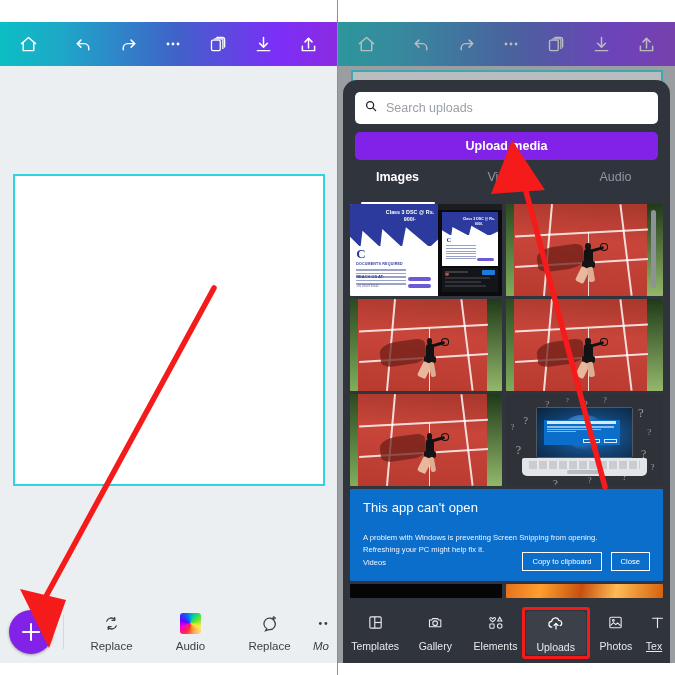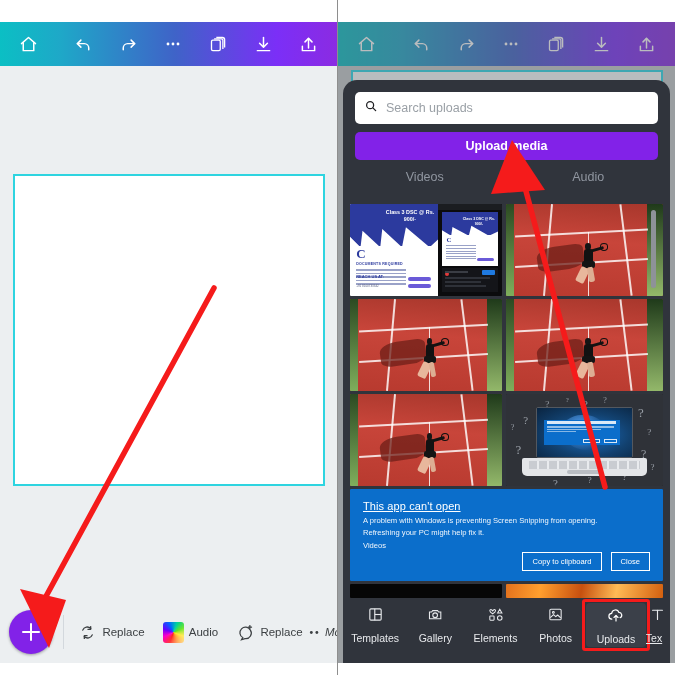--- a/index.html
+++ b/index.html
@@ -47,21 +47,21 @@
   }
   .fab {
     width: 44px; height: 44px; border-radius: 50%;
     background: #8222e8; margin-left: 9px; position: relative; flex: 0 0 auto;
     box-shadow: 0 1px 3px rgba(0,0,0,.35);
   }
   .fab::before, .fab::after { content: ""; position: absolute; background: #fff; border-radius: 1px; }
   .fab::before { left: 13px; top: 21px; width: 18px; height: 2.4px; }
   .fab::after  { left: 20.8px; top: 13px; width: 2.4px; height: 18px; }
   .vsep { width: 1px; height: 34px; background: #d3d8dd; margin: 0 8px 0 10px; }
-  .act { flex: 1; display: flex; align-items: center; justify-content: center; gap: 5px; }
+  .act { flex: 1; display: flex; flex-direction: column; align-items: center; justify-content: center; gap: 5px; }
   .act .glyph { height: 22px; display: flex; align-items: center; justify-content: center; color: #3c4043; }
   .act .lbl { font-size: 11.5px; color: #3c4043; white-space: nowrap; }
   .color-swatch {
     width: 21px; height: 21px; border-radius: 3px;
     background:
       linear-gradient(135deg, rgba(255,255,255,.0) 40%, rgba(255,255,255,.55) 100%),
       conic-gradient(from 200deg, #ff0000, #ff00c8, #6a00ff, #0066ff, #00d0a0, #48e000, #ffe000, #ff7a00, #ff0000);
   }
   .act-more { flex: 0 0 28px; overflow: hidden; font-style: italic; }
   .act-more .lbl { margin-left: -4px; }
@@ -181,36 +181,36 @@
   .lap .dlg .b2 { position: absolute; left: 5%; top: 35%; right: 24%; height: 5%; background: rgba(255,255,255,.55); }
   .lap .dlg .b3 { position: absolute; left: 5%; top: 44%; right: 58%; height: 5%; background: rgba(255,255,255,.5); }
   .lap .dlg .btn1 { position: absolute; right: 26%; bottom: 9%; width: 22%; height: 16%; border: 1px solid rgba(255,255,255,.85); }
   .lap .dlg .btn2 { position: absolute; right: 3%; bottom: 9%; width: 18%; height: 16%; border: 1px solid rgba(255,255,255,.85); }
   .base { position: absolute; left: 10%; top: 70%; width: 80%; height: 19%; background: #e3e5e8; border-radius: 2px 2px 5px 5px; }
   .base .keys { position: absolute; left: 6%; top: 14%; right: 6%; height: 44%; background: repeating-linear-gradient(90deg,#c9ccd1 0 7%, #e9ebee 7% 9%); }
   .base .pad { position: absolute; left: 36%; bottom: 10%; width: 28%; height: 24%; background: #b9bdc3; border-radius: 2px; }
 
   
   .winerr { position: absolute; inset: 0; background: #0b6ecb; padding: 11px 13px; color: #fff; }
-  .winerr .h { font-size: 11px; font-weight: normal; letter-spacing: .1px; text-decoration: underline; }
-  .winerr .p { font-size: 7.6px; line-height: 1.55; margin-top: 3px; color: #f0f6fc; max-width: 93%; }
+  .winerr .h { font-size: 13px; font-weight: normal; letter-spacing: .1px; }
+  .winerr .p { font-size: 7.6px; line-height: 1.55; margin-top: 17px; color: #f0f6fc; max-width: 93%; }
   .winerr .lnk { font-size: 7.6px; margin-top: 2px; color: #f0f6fc; }
   .winerr .btns { position: absolute; right: 13px; bottom: 10px; display: flex; gap: 9px; }
   .winerr .wbtn { border: 1px solid #ffffff; font-size: 7.6px; padding: 4px 9px; color: #fff; white-space: nowrap; }
 
   
   .cell-black { background: #060606; }
   .cell-fire { background: linear-gradient(100deg,#e2711d 0%, #ff9f2e 22%, #c7500f 48%, #ffbb55 70%, #d4600f 100%); }
 
   
   .vscroll { position: absolute; right: 2px; width: 5px; border-radius: 3px; background: #8e9298; }
 
   
   .bottomnav {
-    position: absolute; left: 0; right: 0; bottom: 12px; height: 52px;
+    position: absolute; left: 0; right: 0; bottom: 4px; height: 52px;
     background: #30343c; display: flex; align-items: center; padding: 0 2px;
   }
   .nav { flex: 1; display: flex; flex-direction: column; align-items: center; justify-content: center; gap: 5px; color: #e8eaed; position: relative; }
   .nav .nlbl { font-size: 10.5px; white-space: nowrap; }
   .nav.active { background: #3b4049; border-radius: 4px; height: 44px; }
   .nav-cut { flex: 0 0 22px; overflow: hidden; }
   .nav-cut .nlbl { margin-left: -6px; text-decoration: underline; }
   .redbox {
     position: absolute; left: -4px; right: -4px; top: -4px; bottom: -4px;
     border: 3px solid #f51b1b; border-radius: 3px; pointer-events: none;
@@ -403,20 +403,24 @@
             </svg>
         </span>
         <span class="ph">Search uploads</span>
       </div>
 
       <div class="upload-btn">
         <span>Upload media</span>
       </div>
 
       <div class="tabs">
+        <div class="tab active">
+          <span>Images</span>
+          <span class="u"></span>
+        </div>
         <div class="tab">
           <span>Videos</span>
         </div>
         <div class="tab">
           <span>Audio</span>
         </div>
       </div>
 
       <div class="grid">
 
@@ -636,41 +640,41 @@
           <span>
             <svg width="17" height="17" viewBox="0 0 24 24" fill="none" stroke="#e8eaed" stroke-width="1.5">
                 <path d="M4 6.6c0-1.4 1.6-2.2 2.6-1.1L8 7l1.4-1.5C10.4 4.4 12 5.2 12 6.6c0 1.6-2.6 3.5-4 4.4-1.4-.9-4-2.8-4-4.4z"></path>
                 <path d="M18 4.6l3 5.4h-6z"></path>
                 <rect x="4" y="14" width="6" height="6" rx=".8"></rect>
                 <circle cx="18" cy="17" r="3.2"></circle>
               </svg>
           </span>
           <span class="nlbl">Elements</span>
         </div>
-        <div class="nav">
-          <span>
-            <svg width="17" height="17" viewBox="0 0 24 24" fill="none" stroke="#e8eaed" stroke-width="1.5" stroke-linejoin="round">
-                <rect x="4" y="4.5" width="16" height="15" rx="1.6"></rect>
-                <path d="M4.6 16.5l4.6-4.4 3.2 3 2.6-2.4 4.4 4"></path>
-                <circle cx="9" cy="9" r="1.3"></circle>
-              </svg>
-          </span>
-          <span class="nlbl">Photos</span>
-        </div>
         <div class="nav active">
           <span>
             <svg width="18" height="18" viewBox="0 0 24 24" fill="none" stroke="#ffffff" stroke-width="1.6" stroke-linecap="round" stroke-linejoin="round">
                 <path d="M6.5 17.5a3.8 3.8 0 0 1-.3-7.6 5 5 0 0 1 9.7-1.3 3.6 3.6 0 0 1 1.6 6.9"></path>
                 <path d="M12 20v-7"></path>
                 <path d="M9.3 15.3L12 12.6l2.7 2.7"></path>
               </svg>
           </span>
           <span class="nlbl">Uploads</span>
           <span class="redbox"></span>
         </div>
+        <div class="nav">
+          <span>
+            <svg width="17" height="17" viewBox="0 0 24 24" fill="none" stroke="#e8eaed" stroke-width="1.5" stroke-linejoin="round">
+                <rect x="4" y="4.5" width="16" height="15" rx="1.6"></rect>
+                <path d="M4.6 16.5l4.6-4.4 3.2 3 2.6-2.4 4.4 4"></path>
+                <circle cx="9" cy="9" r="1.3"></circle>
+              </svg>
+          </span>
+          <span class="nlbl">Photos</span>
+        </div>
         <div class="nav nav-cut">
           <span>
             <svg width="17" height="17" viewBox="0 0 24 24" fill="none" stroke="#e8eaed" stroke-width="1.6" stroke-linecap="round">
                 <path d="M5 6h14"></path>
                 <path d="M12 6v13"></path>
               </svg>
           </span>
           <span class="nlbl">Tex</span>
         </div>
       </div>

